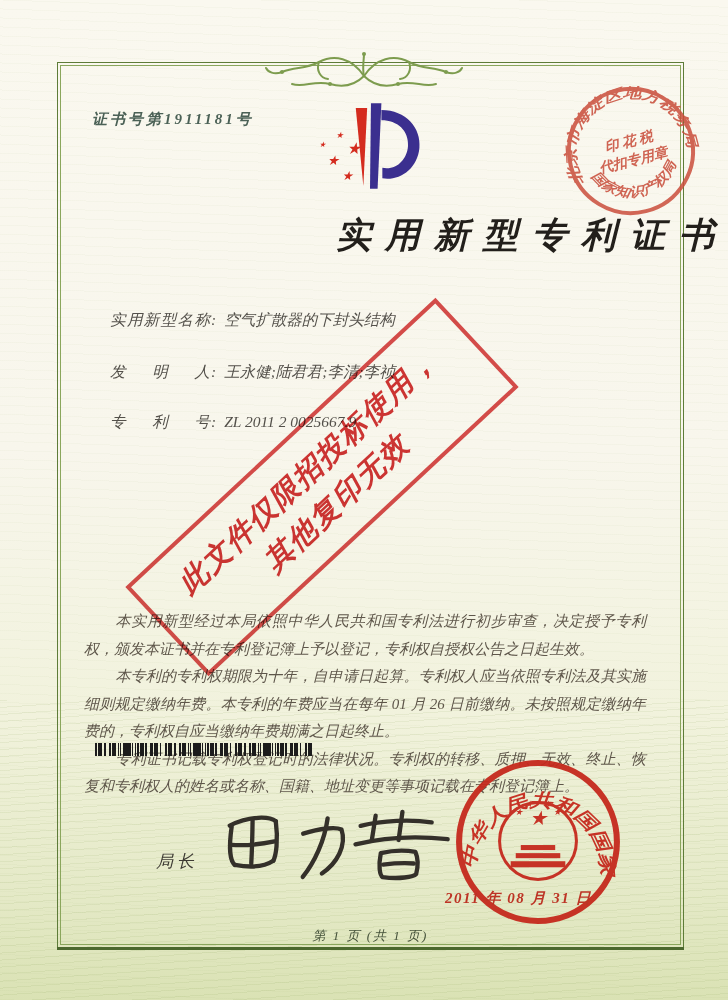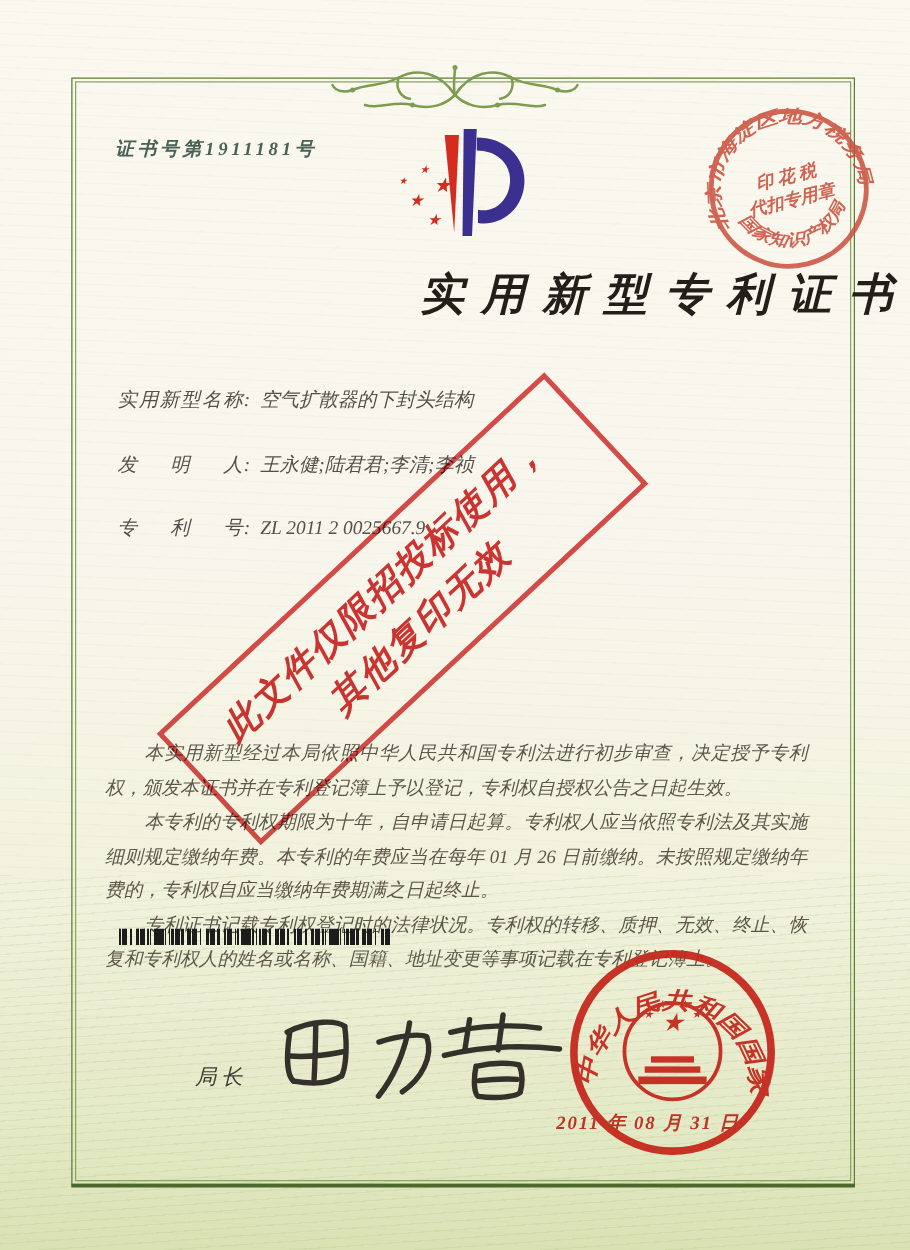--- a/index.html
+++ b/index.html
@@ -35,26 +35,26 @@
   .cert-no {
     position:absolute; left:92px; top:110px;
     font-size:15px; letter-spacing:3px; color:#4b6156; font-weight:600;
   }
   .logo { position:absolute; left:294px; top:90px; width:152px; height:112px; }
   .title {
     position:absolute; left:0; top:212px; width:728px; text-align:right;
     font-size:35px; font-weight:700; color:#221f1b; letter-spacing:14px; text-indent:14px;
   }
   .field {
-    position:absolute; left:94px; width:560px; white-space:nowrap;
+    position:absolute; left:110px; width:560px; white-space:nowrap;
     font-size:15.5px; color:#53504a;
   }
   .flabel { display:inline-block; width:100px; text-align:justify; text-align-last:justify; }
   .fcolon { margin:0 8px 0 1px; }
-  .paras { position:absolute; left:84px; top:590px; width:562px; }
+  .paras { position:absolute; left:84px; top:608px; width:562px; }
   .paras p {
     font-size:15px; line-height:27.5px; color:#5e564a;
     text-align:justify; text-indent:2.1em;
   }
   .barcode {
     position:absolute; left:95px; top:743px; width:218px; height:13px;
     background:
       repeating-linear-gradient(90deg,#1c1c1c 0 2px,transparent 2px 3px,#1c1c1c 3px 7px,transparent 7px 9px,#1c1c1c 9px 10px,transparent 10px 14px),
       repeating-linear-gradient(90deg,#1c1c1c 0 1px,transparent 1px 5px);
   }
@@ -201,13 +201,14 @@
     <text fill="#c84b38" font-size="13" font-weight="bold">
       <textPath href="#taxBottom" startOffset="4" textLength="105" lengthAdjust="spacingAndGlyphs">国家知识产权局</textPath>
     </text>
   </svg>
 
   <div class="diag">
     <div class="l1">此文件仅限招投标使用，</div>
     <div class="l2">其他复印无效</div>
   </div>
 
+  <div class="footer">第 1 页 (共 1 页)</div>
 </div>
 
 </body></html>

